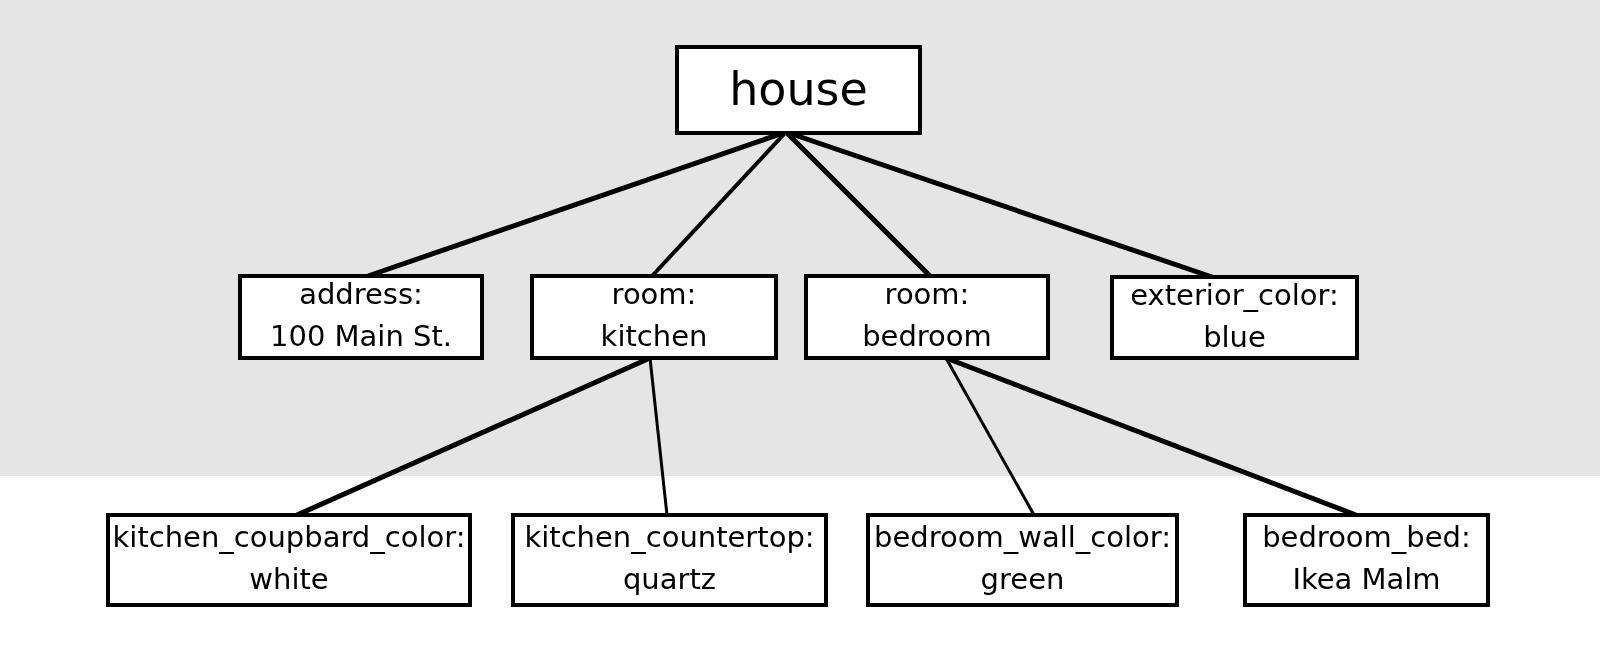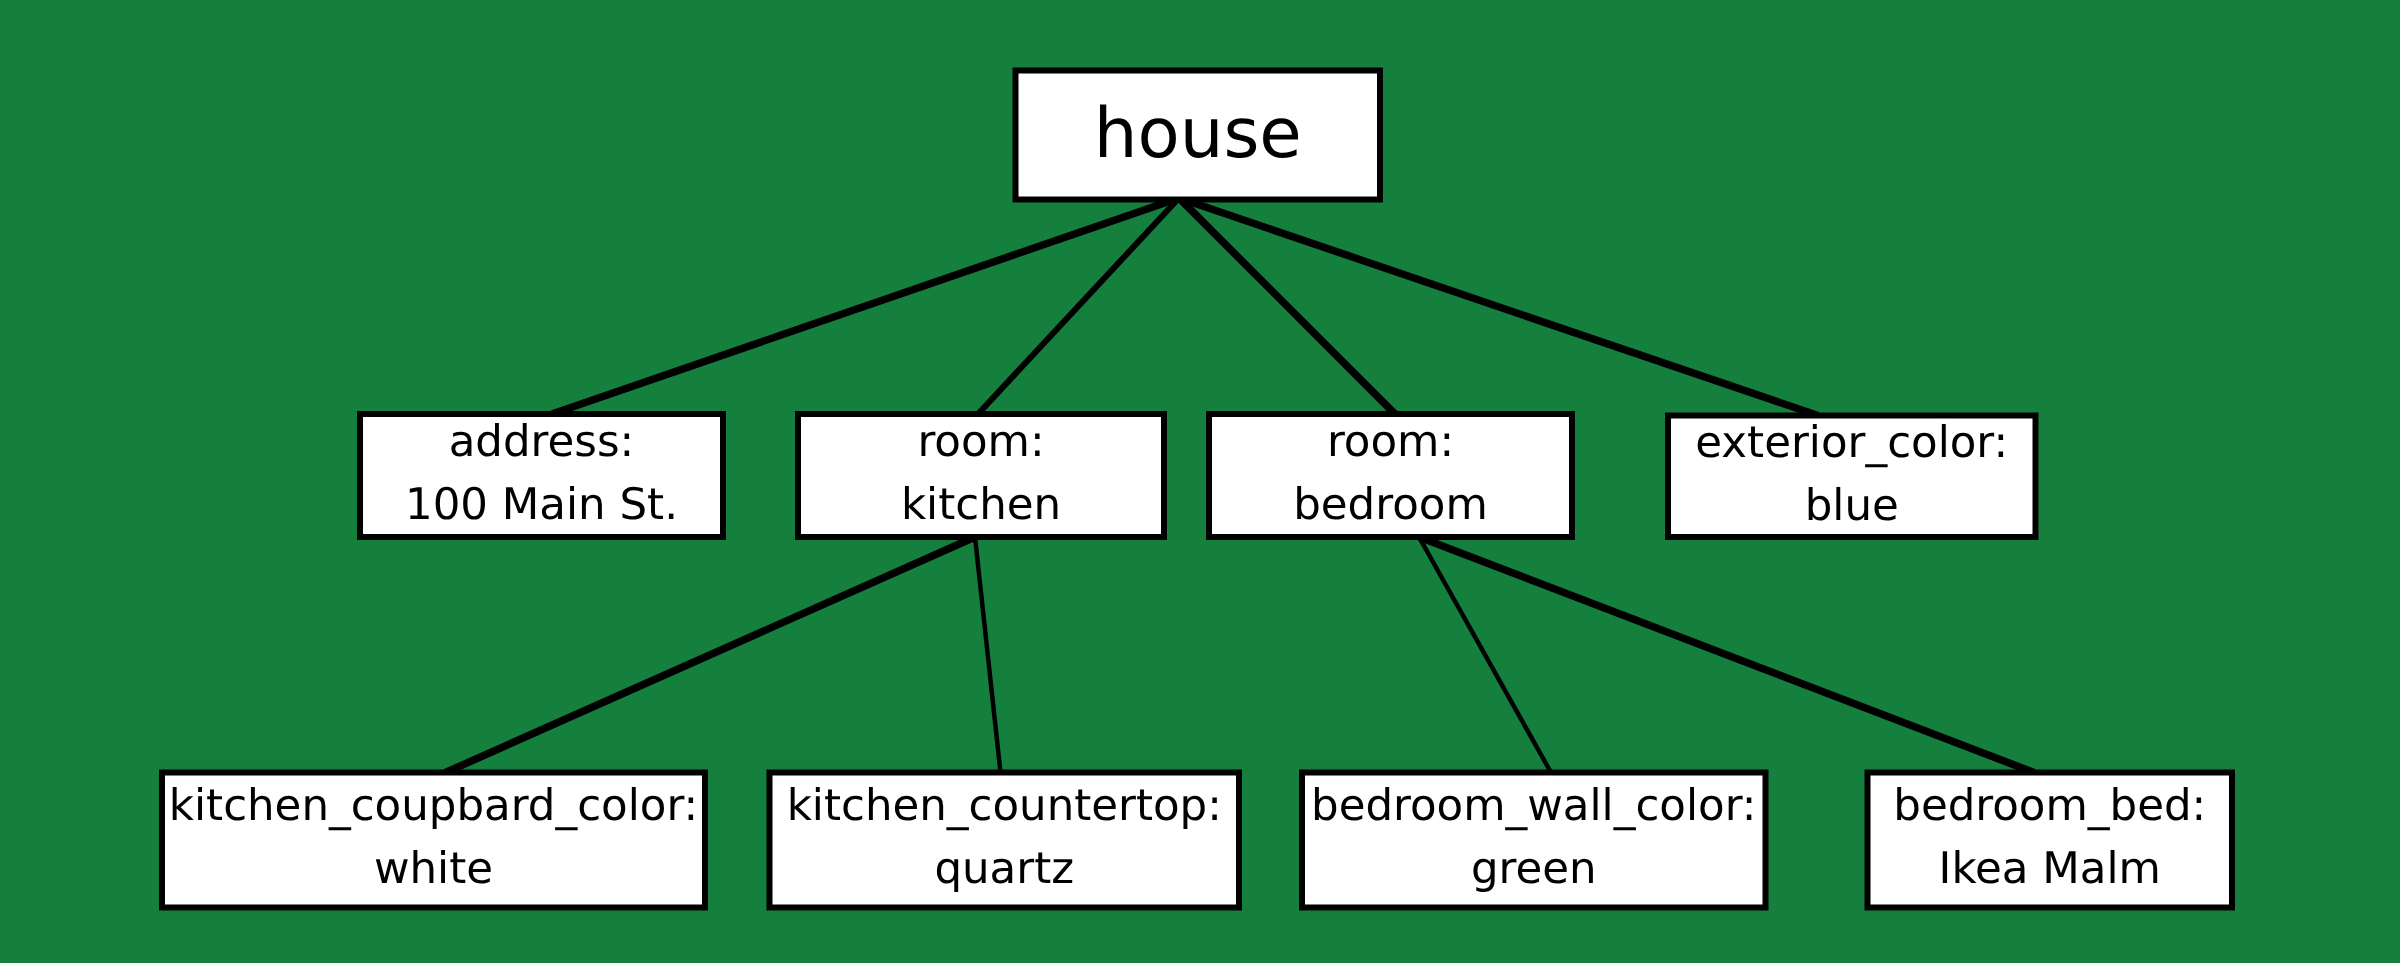--- a/index.html
+++ b/index.html
@@ -9,22 +9,22 @@
   }
   body {
     width: 1600px;
     height: 652px;
     font-family: "DejaVu Sans", sans-serif;
     overflow: hidden;
   }
   #diagram-root {
     position: relative;
     width: 1600px;
-    height: 642px;
-    background: #15803d;
+    height: 476px;
+    background: #e5e5e5;
   }
   svg#tree-svg {
     display: block;
     width: 1600px;
     height: 652px;
   }
   .node-box {
     fill: #ffffff;
     stroke: #000000;
     stroke-width: 4;

